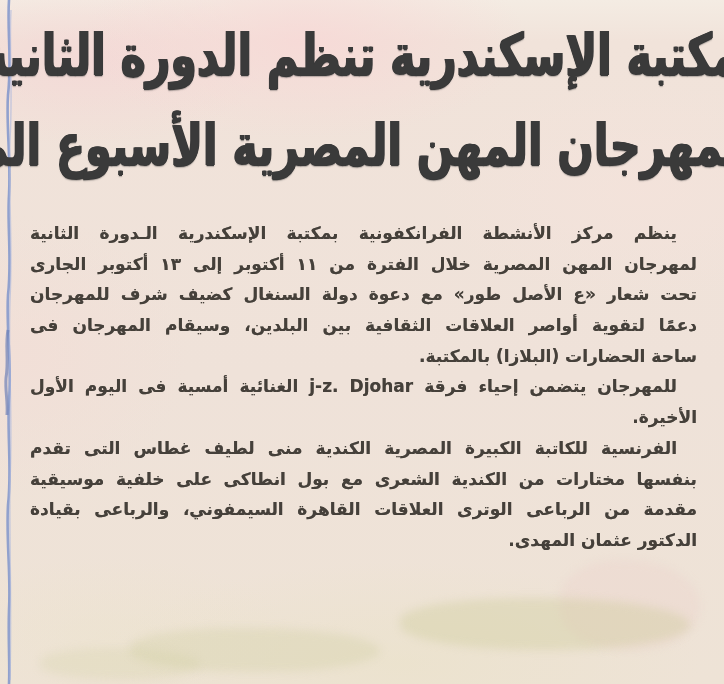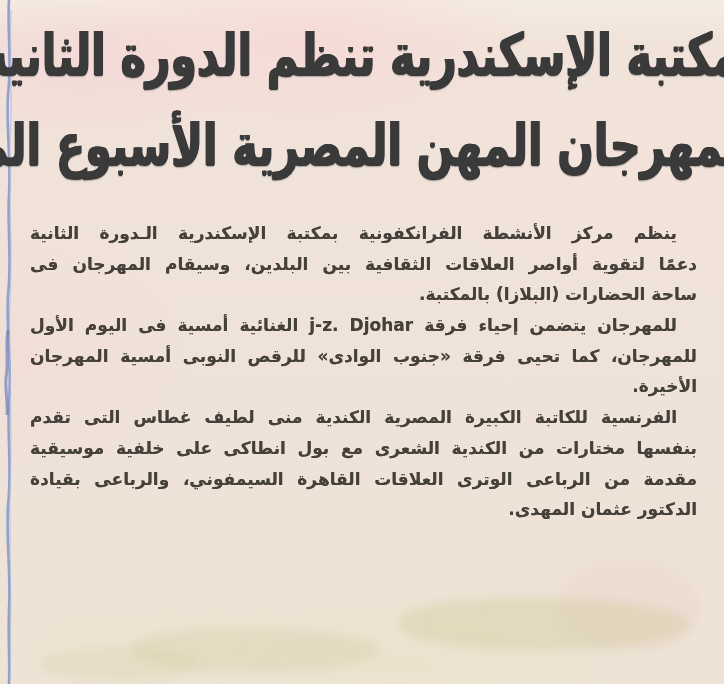--- a/index.html
+++ b/index.html
@@ -121,26 +121,27 @@
   <div class="ghost ghost-3"></div>
 
   <h1 class="headline">
     <span class="hl-line"><span class="hl-inner">مكتبة الإسكندرية تنظم الدورة الثانية</span></span>
     <span class="hl-line"><span class="hl-inner">لمهرجان المهن المصرية الأسبوع المقبل</span></span>
   </h1>
 
   <div class="article-body" id="article-body">
       <div class="para">
         <div class="line">ينظم مركز الأنشطة الفرانكفونية بمكتبة  الإسكندرية الـدورة الثانية</div>
+        <div class="line">لمهرجان المهن المصرية خلال الفترة من ١١ أكتوبر إلى ١٣ أكتوبر الجارى</div>
+        <div class="line">تحت شعار «ع الأصل طور» مع دعوة دولة السنغال كضيف شرف للمهرجان</div>
         <div class="line">دعمًا لتقوية أواصر العلاقات الثقافية بين البلدين، وسيقام المهرجان فى</div>
         <div class="line last">ساحة الحضارات (البلازا) بالمكتبة.</div>
       </div>
       <div class="para">
         <div class="line">للمهرجان يتضمن إحياء فرقة j-z. Djohar الغنائية أمسية فى اليوم الأول</div>
-        <div class="line">للمهرجان، كما تحيى فرقة «جنوب الوادى» للرقص النوبى أمسية المهرجان</div>
         <div class="line last">الأخيرة.</div>
       </div>
       <div class="para">
         <div class="line">الفرنسية للكاتبة الكبيرة المصرية الكندية منى لطيف غطاس التى تقدم</div>
         <div class="line">بنفسها مختارات من الكندية الشعرى مع بول انطاكى على خلفية موسيقية</div>
         <div class="line">مقدمة من الرباعى الوترى العلاقات القاهرة السيمفوني، والرباعى بقيادة</div>
         <div class="line last">الدكتور عثمان المهدى.</div>
       </div>
     </div>
 

